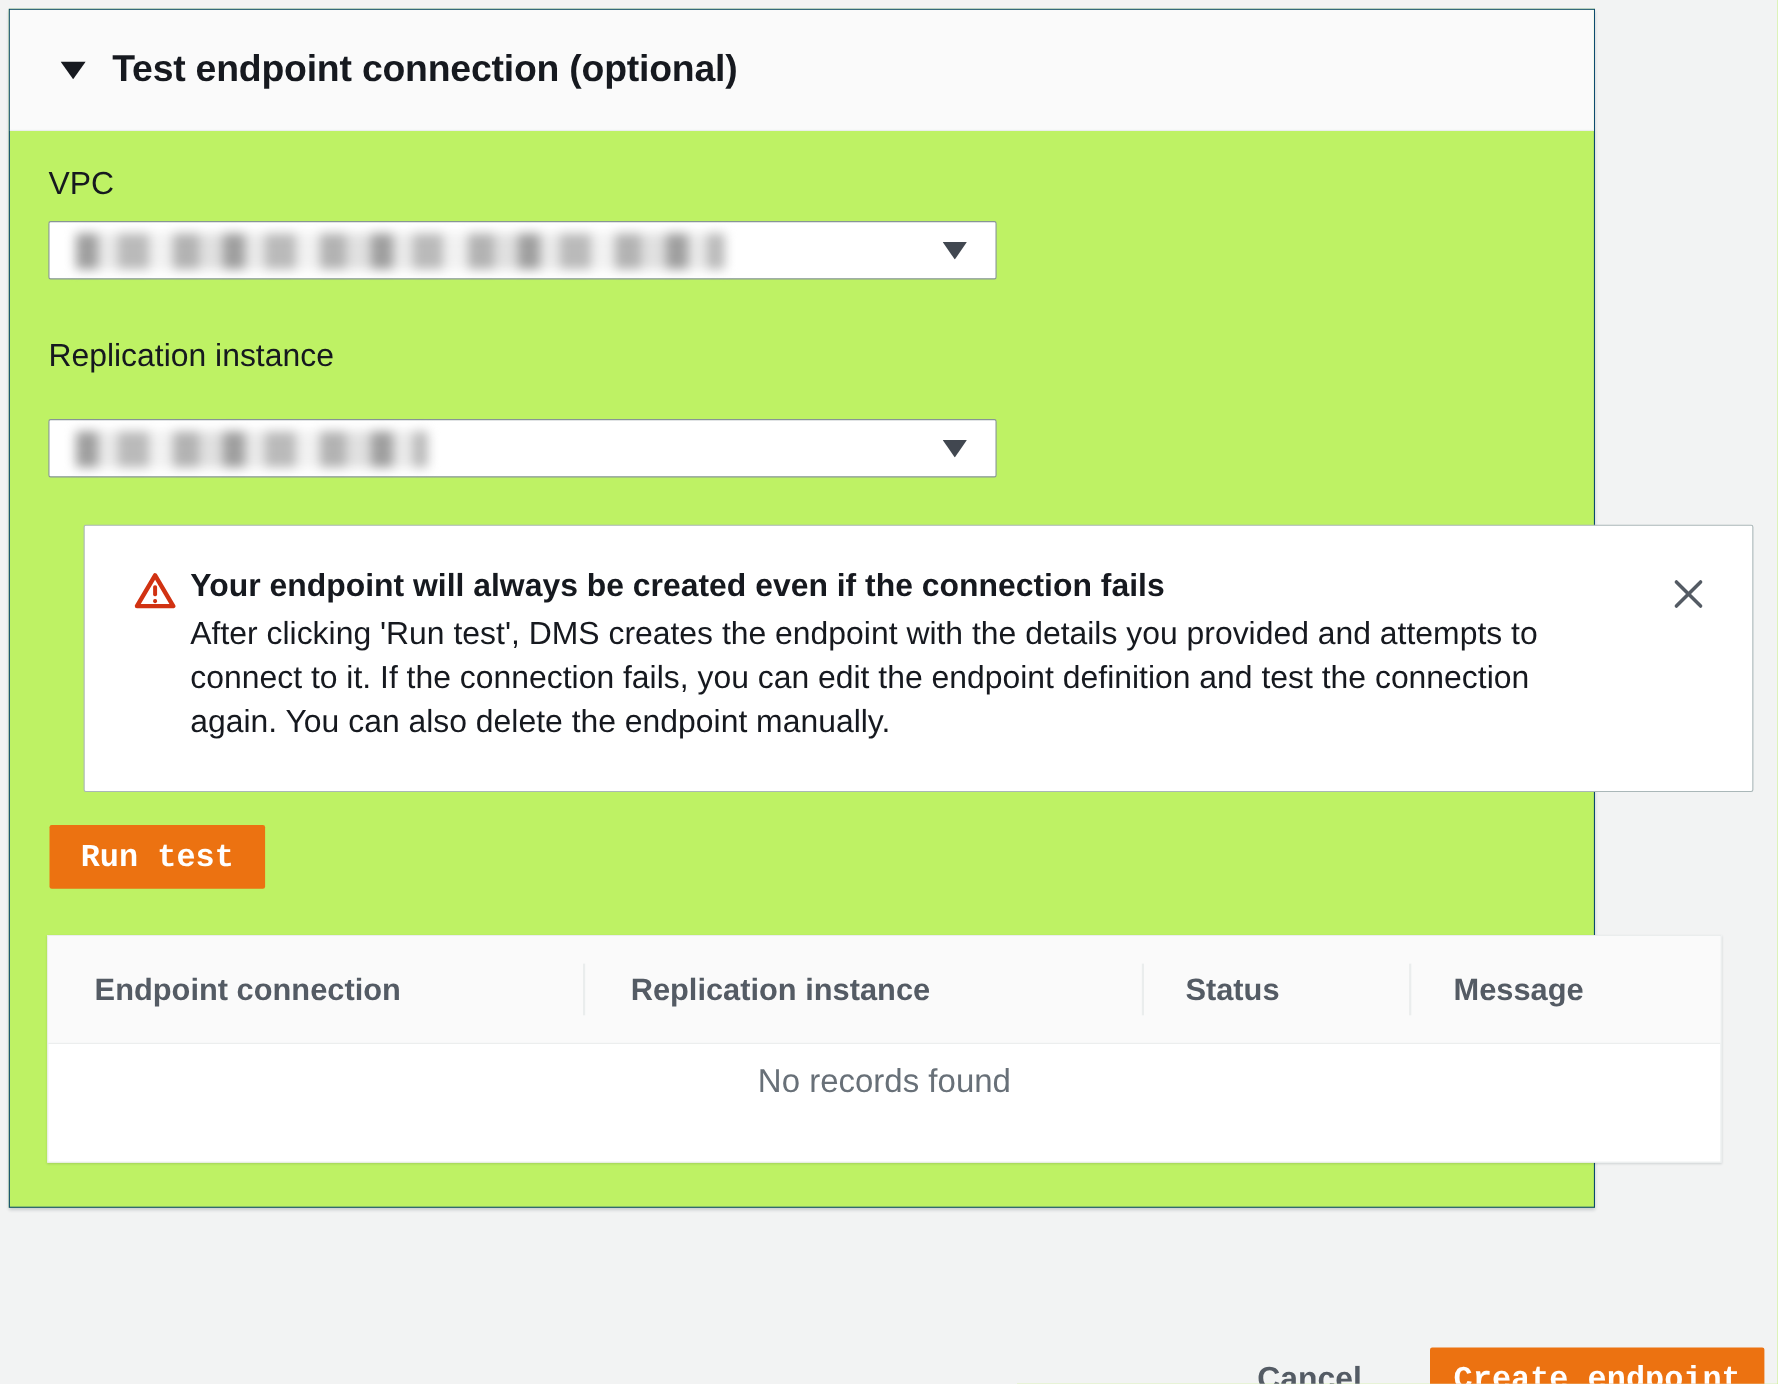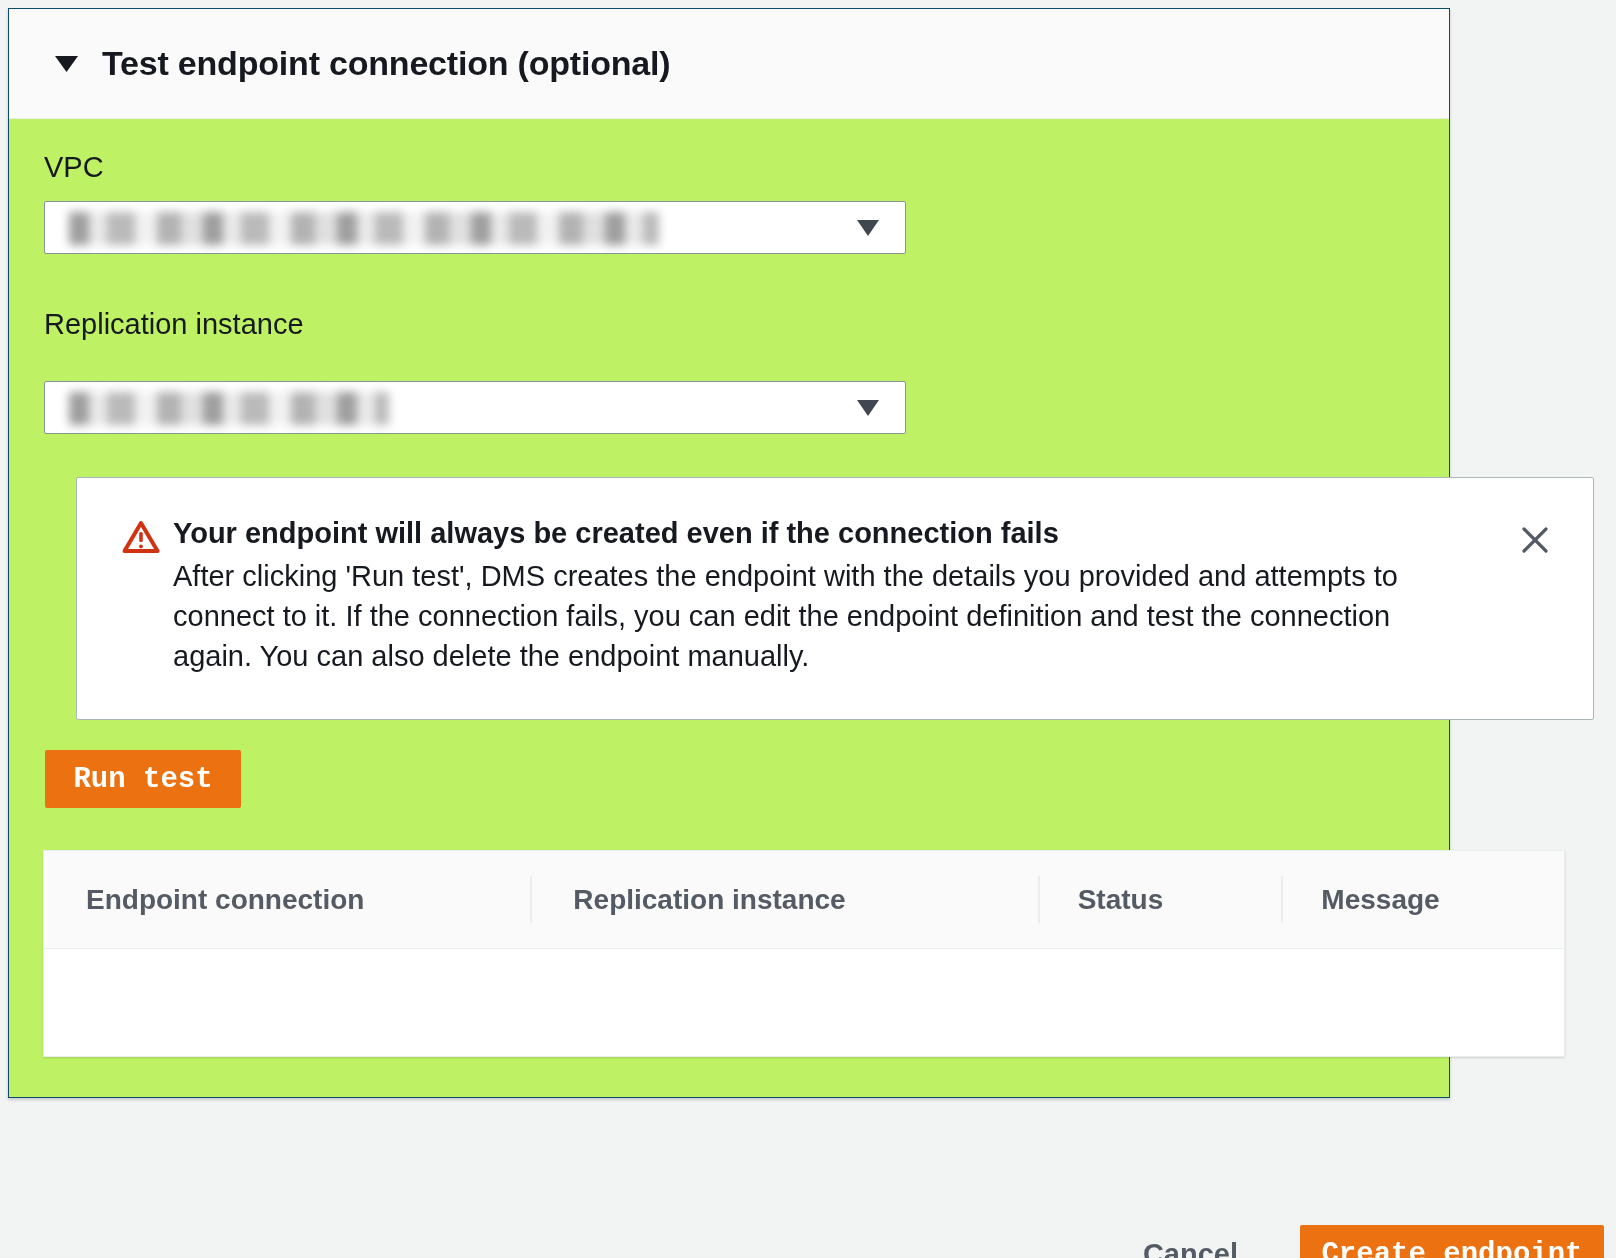--- a/index.html
+++ b/index.html
@@ -212,20 +212,23 @@
 
     <button class="btn-orange run-test">Run test</button>
 
     <div class="rtable">
       <div class="thead">
         <div class="th th-1">Endpoint connection</div>
         <div class="th th-2">Replication instance</div>
         <div class="th th-3">Status</div>
         <div class="th th-4">Message</div>
       </div>
+      <div class="tbody">
+        <div class="empty-msg">No records found</div>
+      </div>
     </div>
 
   </div>
 
   <div class="footer">
     <button class="cancel-btn">Cancel</button>
     <button class="btn-orange create-btn">Create endpoint</button>
   </div>
 
 </div>

